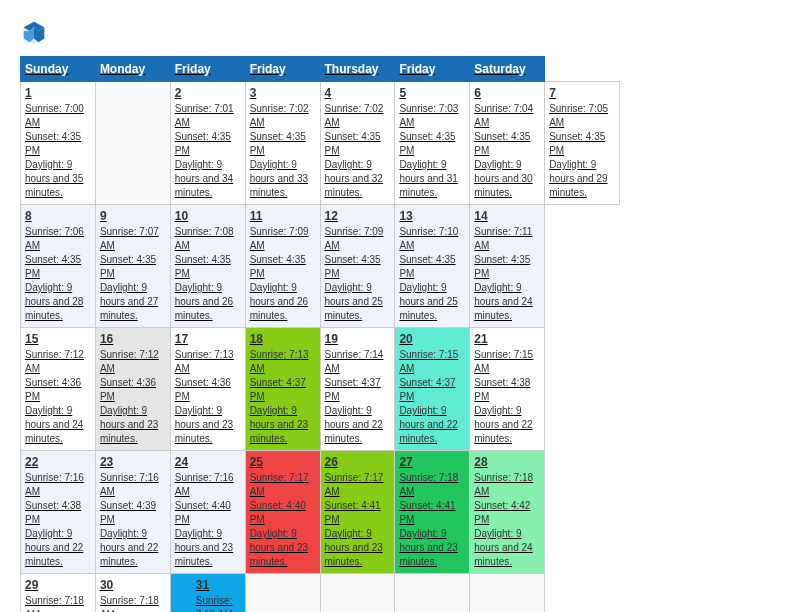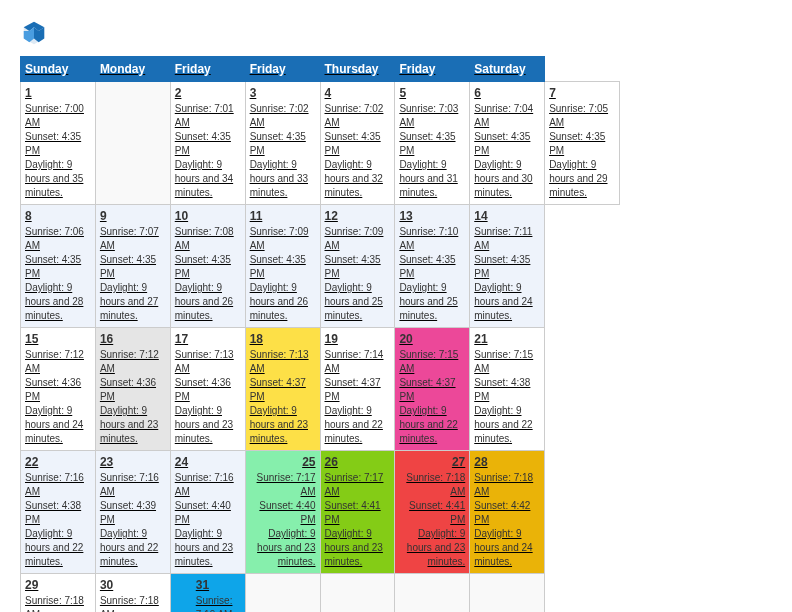--- a/index.html
+++ b/index.html
@@ -198,29 +198,29 @@
             <div class="day-info">Sunrise: 7:12 AM<br>Sunset: 4:36 PM<br>Daylight: 9 hours and 24 minutes.</div>
           </td>
           <td style="background: #e5e5e5;">
             <div class="day-number">16</div>
             <div class="day-info">Sunrise: 7:12 AM<br>Sunset: 4:36 PM<br>Daylight: 9 hours and 23 minutes.</div>
           </td>
           <td style="background: rgb(255, 255, 255); margin-left: 28px;">
             <div class="day-number">17</div>
             <div class="day-info">Sunrise: 7:13 AM<br>Sunset: 4:36 PM<br>Daylight: 9 hours and 23 minutes.</div>
           </td>
-          <td style="background: #fde047; margin-left: 16px;">
+          <td style="background: #84cc16; margin-left: 16px;">
             <div class="day-number">18</div>
             <div class="day-info">Sunrise: 7:13 AM<br>Sunset: 4:37 PM<br>Daylight: 9 hours and 23 minutes.</div>
           </td>
           <td style="background: rgb(255, 255, 255);">
             <div class="day-number">19</div>
             <div class="day-info">Sunrise: 7:14 AM<br>Sunset: 4:37 PM<br>Daylight: 9 hours and 22 minutes.</div>
           </td>
-          <td style="background: #ec4899;">
+          <td style="background: #5eead4;">
             <div class="day-number">20</div>
             <div class="day-info">Sunrise: 7:15 AM<br>Sunset: 4:37 PM<br>Daylight: 9 hours and 22 minutes.</div>
           </td>
           <td style="background: rgb(255, 255, 255);">
             <div class="day-number">21</div>
             <div class="day-info">Sunrise: 7:15 AM<br>Sunset: 4:38 PM<br>Daylight: 9 hours and 22 minutes.</div>
           </td>
         </tr>
         <tr>
           <td style="background: rgb(238, 243, 251);">
@@ -228,33 +228,33 @@
             <div class="day-info">Sunrise: 7:16 AM<br>Sunset: 4:38 PM<br>Daylight: 9 hours and 22 minutes.</div>
           </td>
           <td style="background: rgb(238, 243, 251);">
             <div class="day-number">23</div>
             <div class="day-info">Sunrise: 7:16 AM<br>Sunset: 4:39 PM<br>Daylight: 9 hours and 22 minutes.</div>
           </td>
           <td style="background: rgb(238, 243, 251);">
             <div class="day-number">24</div>
             <div class="day-info">Sunrise: 7:16 AM<br>Sunset: 4:40 PM<br>Daylight: 9 hours and 23 minutes.</div>
           </td>
-          <td style="background: #86efac; text-align: right;">
+          <td style="background: #ef4444;">
             <div class="day-number">25</div>
             <div class="day-info">Sunrise: 7:17 AM<br>Sunset: 4:40 PM<br>Daylight: 9 hours and 23 minutes.</div>
           </td>
           <td style="background: #84cc16;">
             <div class="day-number">26</div>
             <div class="day-info">Sunrise: 7:17 AM<br>Sunset: 4:41 PM<br>Daylight: 9 hours and 23 minutes.</div>
           </td>
-          <td style="background: #ef4444; text-align: right;">
+          <td style="background: #22c55e;">
             <div class="day-number">27</div>
             <div class="day-info">Sunrise: 7:18 AM<br>Sunset: 4:41 PM<br>Daylight: 9 hours and 23 minutes.</div>
           </td>
-          <td style="background: #eab308;">
+          <td style="background: #86efac;">
             <div class="day-number">28</div>
             <div class="day-info">Sunrise: 7:18 AM<br>Sunset: 4:42 PM<br>Daylight: 9 hours and 24 minutes.</div>
           </td>
         </tr>
         <tr>
           <td style="background: rgb(255, 255, 255);">
             <div class="day-number">29</div>
             <div class="day-info">Sunrise: 7:18 AM<br>Sunset: 4:43 PM<br>Daylight: 9 hours and 24 minutes.</div>
           </td>
           <td style="background: rgb(255, 255, 255);">

